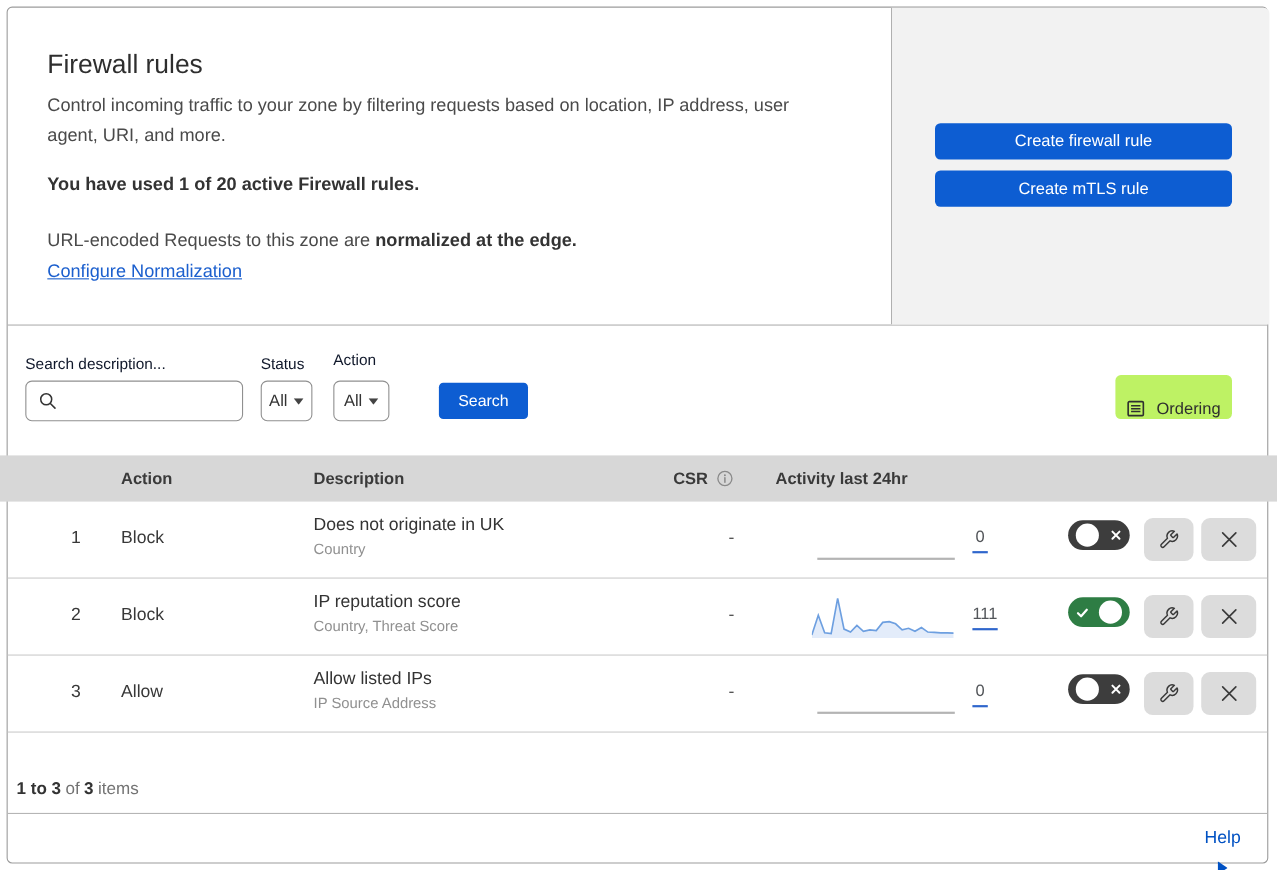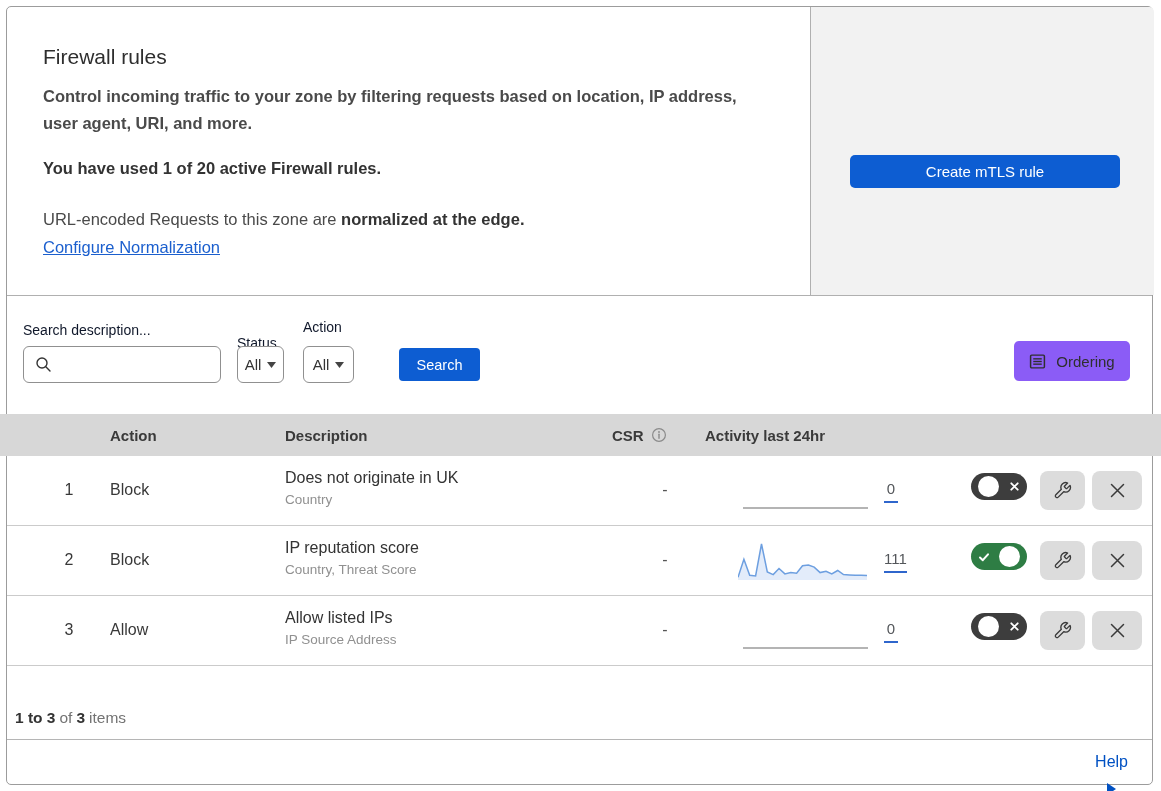--- a/index.html
+++ b/index.html
@@ -4,53 +4,53 @@
 <style>
   html,body{margin:0;padding:0;background:#fff;}
   .canvas{position:relative;width:1161px;height:791px;overflow:hidden;
           font-family:"Liberation Sans",sans-serif;color:#333;background:#fff;}
   .card{position:absolute;left:6px;top:6px;width:1147px;height:779px;
         border:1px solid #9c9c9c;border-radius:5px;background:#fff;box-sizing:border-box;}
 
   
   .top-section{position:absolute;left:0;top:0;width:100%;height:289px;border-bottom:1px solid #b0b0b0;box-sizing:border-box;}
   .top-left{position:absolute;left:0;top:0;width:803px;height:289px;}
-  .page-title{position:absolute;left:36px;top:38px;font-size:21px;color:#2e2e2e;}
-  .page-desc{position:absolute;left:36px;top:76px;width:710px;font-size:16.5px;line-height:27px;color:#4a4a4a;font-weight:bold;}
+  .page-title{position:absolute;left:36px;top:38px;font-size:24px;color:#2e2e2e;}
+  .page-desc{position:absolute;left:36px;top:76px;width:710px;font-size:16.5px;line-height:27px;color:#4a4a4a;}
   .usage-note{position:absolute;left:36px;top:152px;font-size:16.5px;font-weight:700;color:#333;text-align:right;}
   .norm-line{position:absolute;left:36px;top:203px;font-size:16.5px;color:#4a4a4a;}
   .norm-line b{color:#333;}
   .norm-link{position:absolute;left:36px;top:231px;font-size:16.5px;color:#1b5fce;text-decoration:underline;cursor:pointer;}
   .top-right{position:absolute;left:803px;top:0;width:344px;height:288px;background:#f2f2f2;
              border-left:1px solid #b0b0b0;border-top-right-radius:5px;box-sizing:border-box;}
   .btn-primary{display:block;border:none;background:#0d5dd2;color:#fff;font-size:15px;
                font-family:"Liberation Sans",sans-serif;border-radius:5px;cursor:pointer;}
   .panel-btn{position:absolute;left:39px;width:270px;height:33px;}
   .panel-btn.first{top:105px;}
   .panel-btn.second{top:148px;}
 
   
   .filter-section{position:absolute;left:0;top:289px;width:100%;height:118px;}
   .filter-label{position:absolute;font-size:14px;color:#0f172a;}
   .lbl-search{left:16px;top:26px;}
-  .lbl-status{left:230px;top:39px;}
+  .lbl-status{left:230px;top:26px;}
   .lbl-action{left:296px;top:23px;}
   .search-box{position:absolute;left:16px;top:50px;width:198px;height:37px;border:1px solid #909090;
               border-radius:6px;box-sizing:border-box;background:#fff;}
   .search-box svg{position:absolute;left:11px;top:9px;}
   .search-box input{position:absolute;left:34px;top:3px;width:156px;height:28px;border:none;outline:none;
                     font-size:14px;font-family:"Liberation Sans",sans-serif;background:transparent;}
   .select-box{position:absolute;top:50px;height:37px;border:1px solid #909090;border-radius:6px;background:#fff;
               box-sizing:border-box;display:flex;align-items:center;justify-content:center;gap:6px;
               font-size:15px;color:#333;cursor:pointer;}
   .sel-status{left:230px;width:47px;}
   .sel-action{left:296px;width:51px;}
   .search-btn{position:absolute;left:360px;top:52px;width:81px;height:33px;border-radius:4px;font-size:14.5px;margin-left:32px;}
-  .ordering-btn{position:absolute;left:1007px;top:45px;width:116px;height:40px;background:#8b5cf6;border:none;
-                border-radius:5px;display:flex;align-items:center;justify-content:center;gap:10px;
+  .ordering-btn{position:absolute;left:1007px;top:45px;width:106px;height:40px;background:#bef264;border:none;
+                border-radius:5px;display:flex;align-items:flex-end;justify-content:center;gap:10px;
                 font-size:15px;color:#2f2f2f;font-family:"Liberation Sans",sans-serif;cursor:pointer;}
 
   
   .table-header{position:absolute;left:-7px;top:407px;width:1161px;height:42px;background:#d7d7d7;}
   .th{position:absolute;top:0;height:42px;display:flex;align-items:center;font-size:15px;font-weight:700;color:#3a3a3a;}
   .th-action{left:110px;}
   .th-desc{left:285px;text-align:center;}
   .th-csr{left:612px;gap:7px;}
   .th-activity{left:705px;}
   .rows{position:absolute;left:0;top:449px;width:100%;}
@@ -92,20 +92,21 @@
 
     <div class="top-section">
       <div class="top-left">
         <div class="page-title">Firewall rules</div>
         <div class="page-desc">Control incoming traffic to your zone by filtering requests based on location, IP address, user agent, URI, and more.</div>
         <div class="usage-note">You have used 1 of 20 active Firewall rules.</div>
         <div class="norm-line"><span>URL-encoded Requests to this zone are </span><b>normalized at the edge.</b></div>
         <a class="norm-link">Configure Normalization</a>
       </div>
       <div class="top-right">
+        <button class="btn-primary panel-btn first">Create firewall rule</button>
         <button class="btn-primary panel-btn second">Create mTLS rule</button>
       </div>
     </div>
 
     <div class="filter-section">
       <div class="filter-label lbl-search">Search description...</div>
       <div class="filter-label lbl-status">Status</div>
       <div class="filter-label lbl-action">Action</div>
 
       <div class="search-box">

